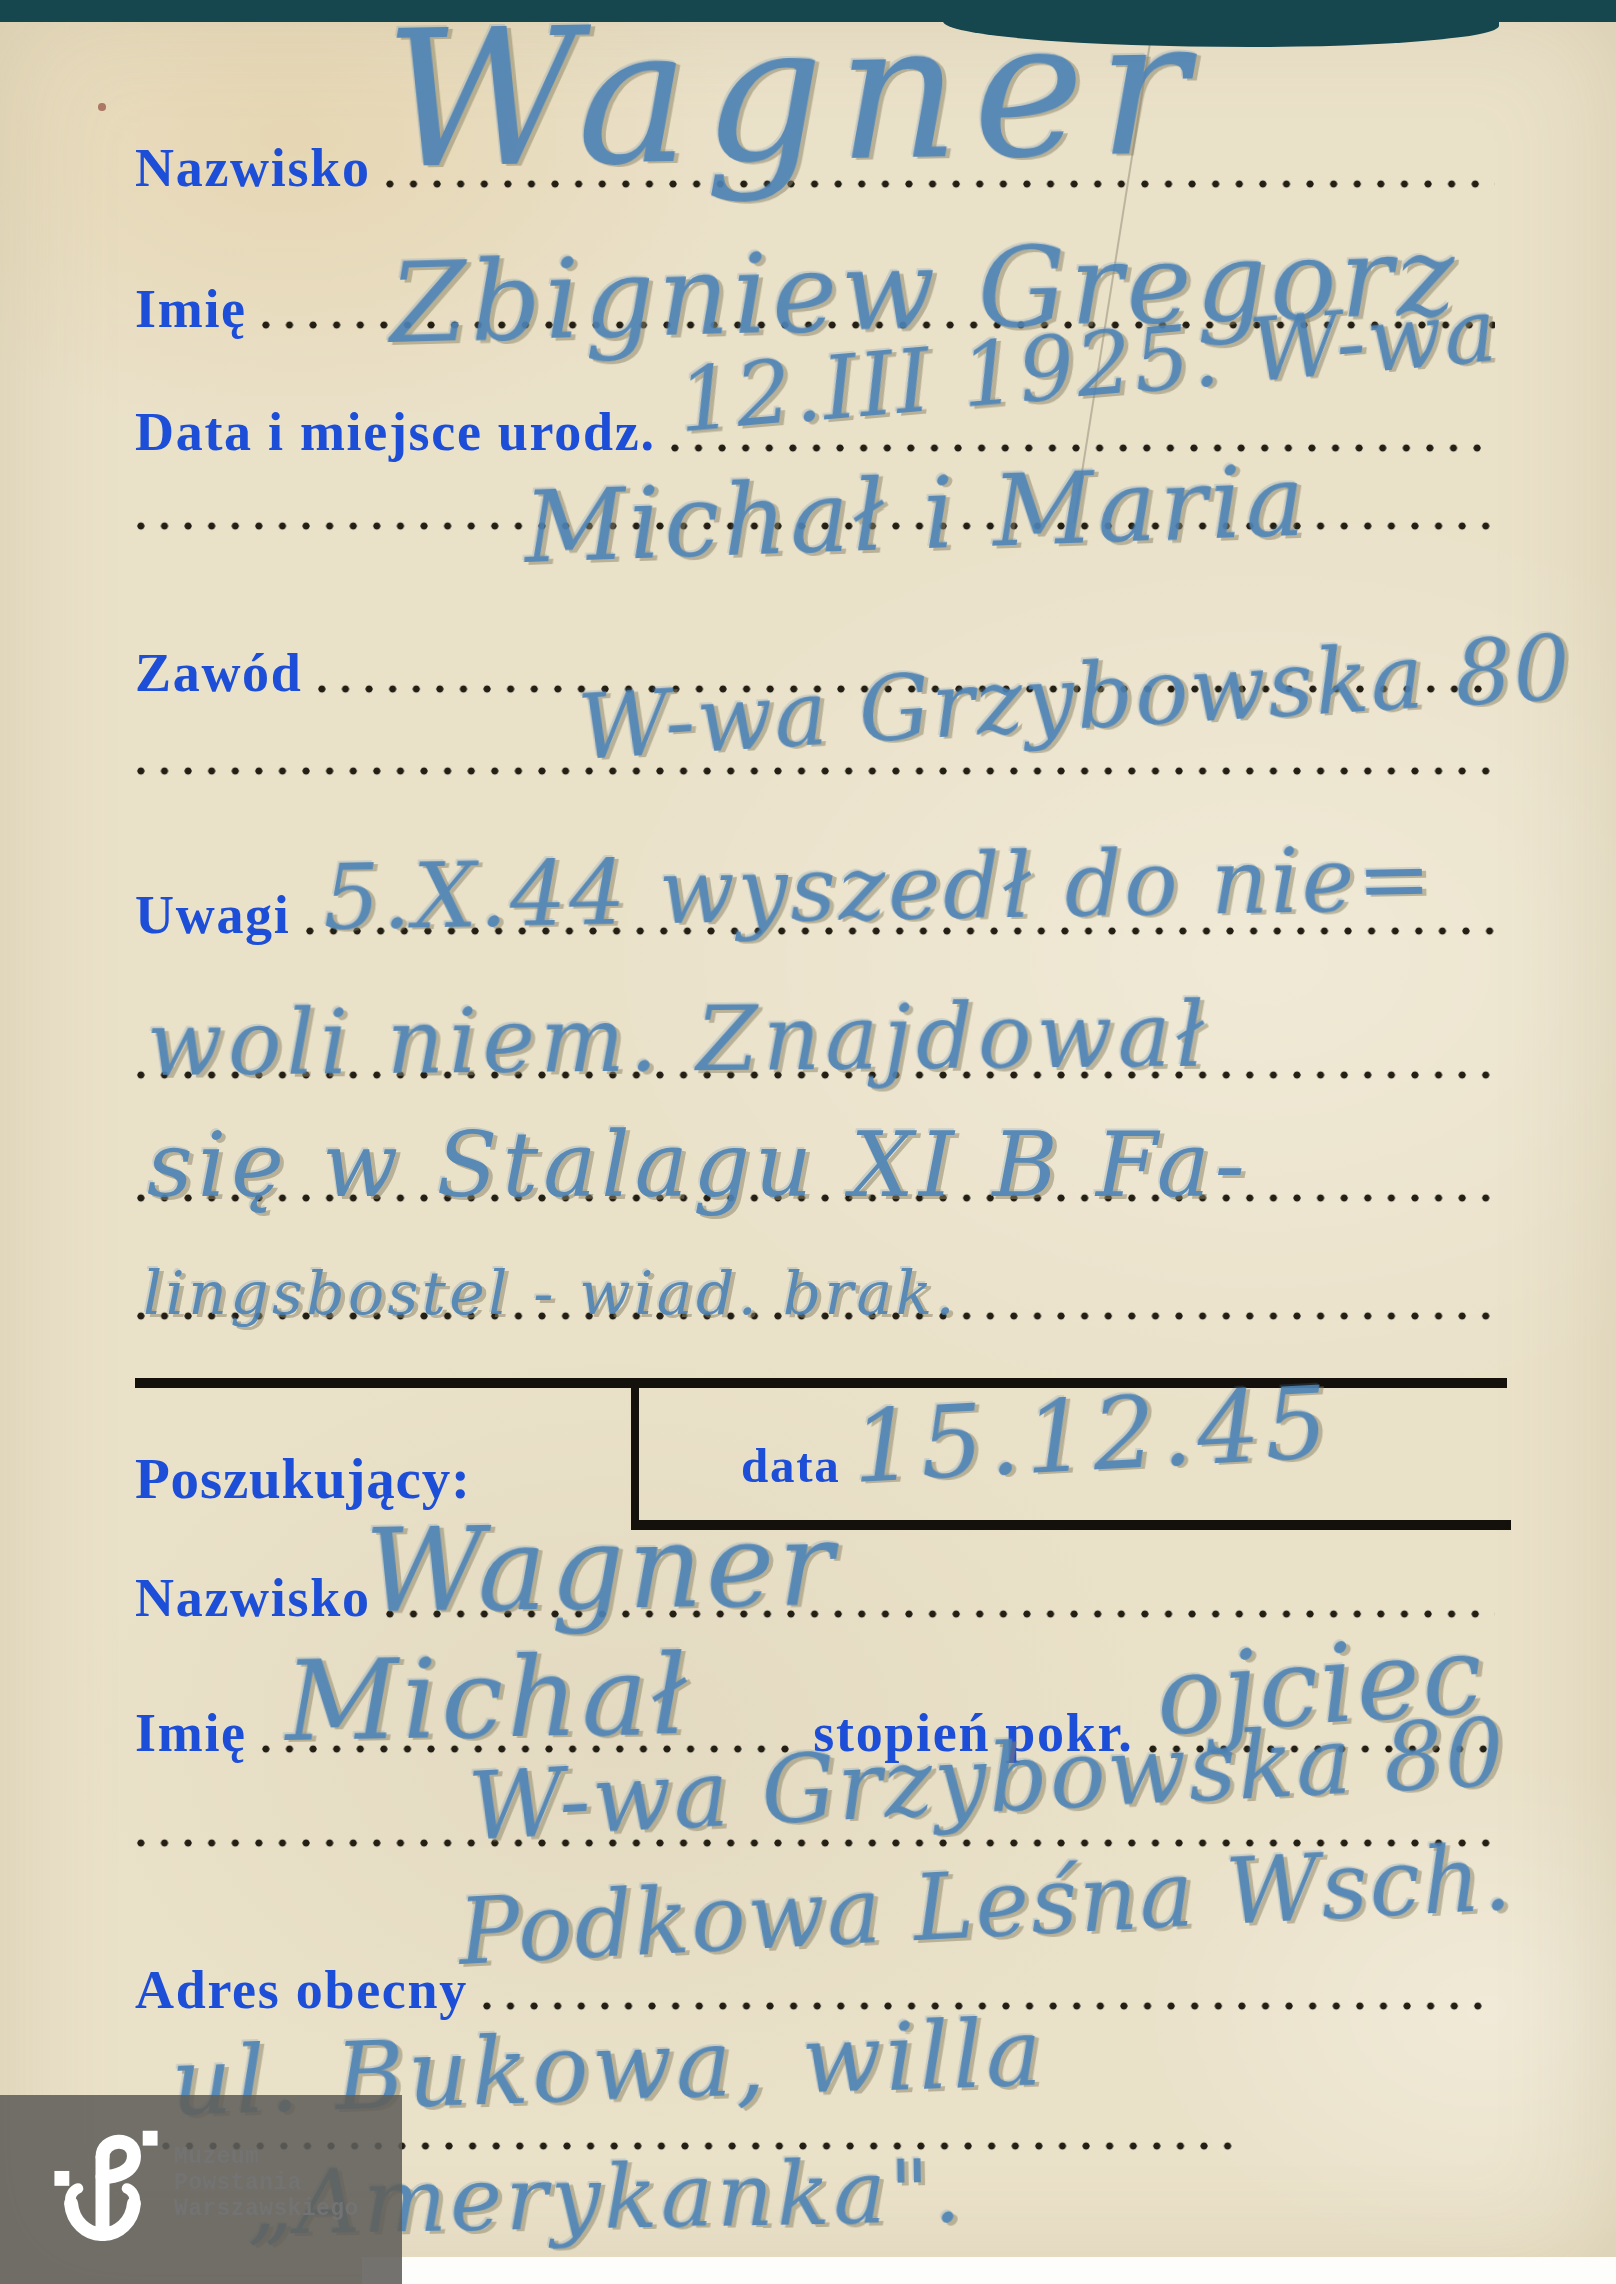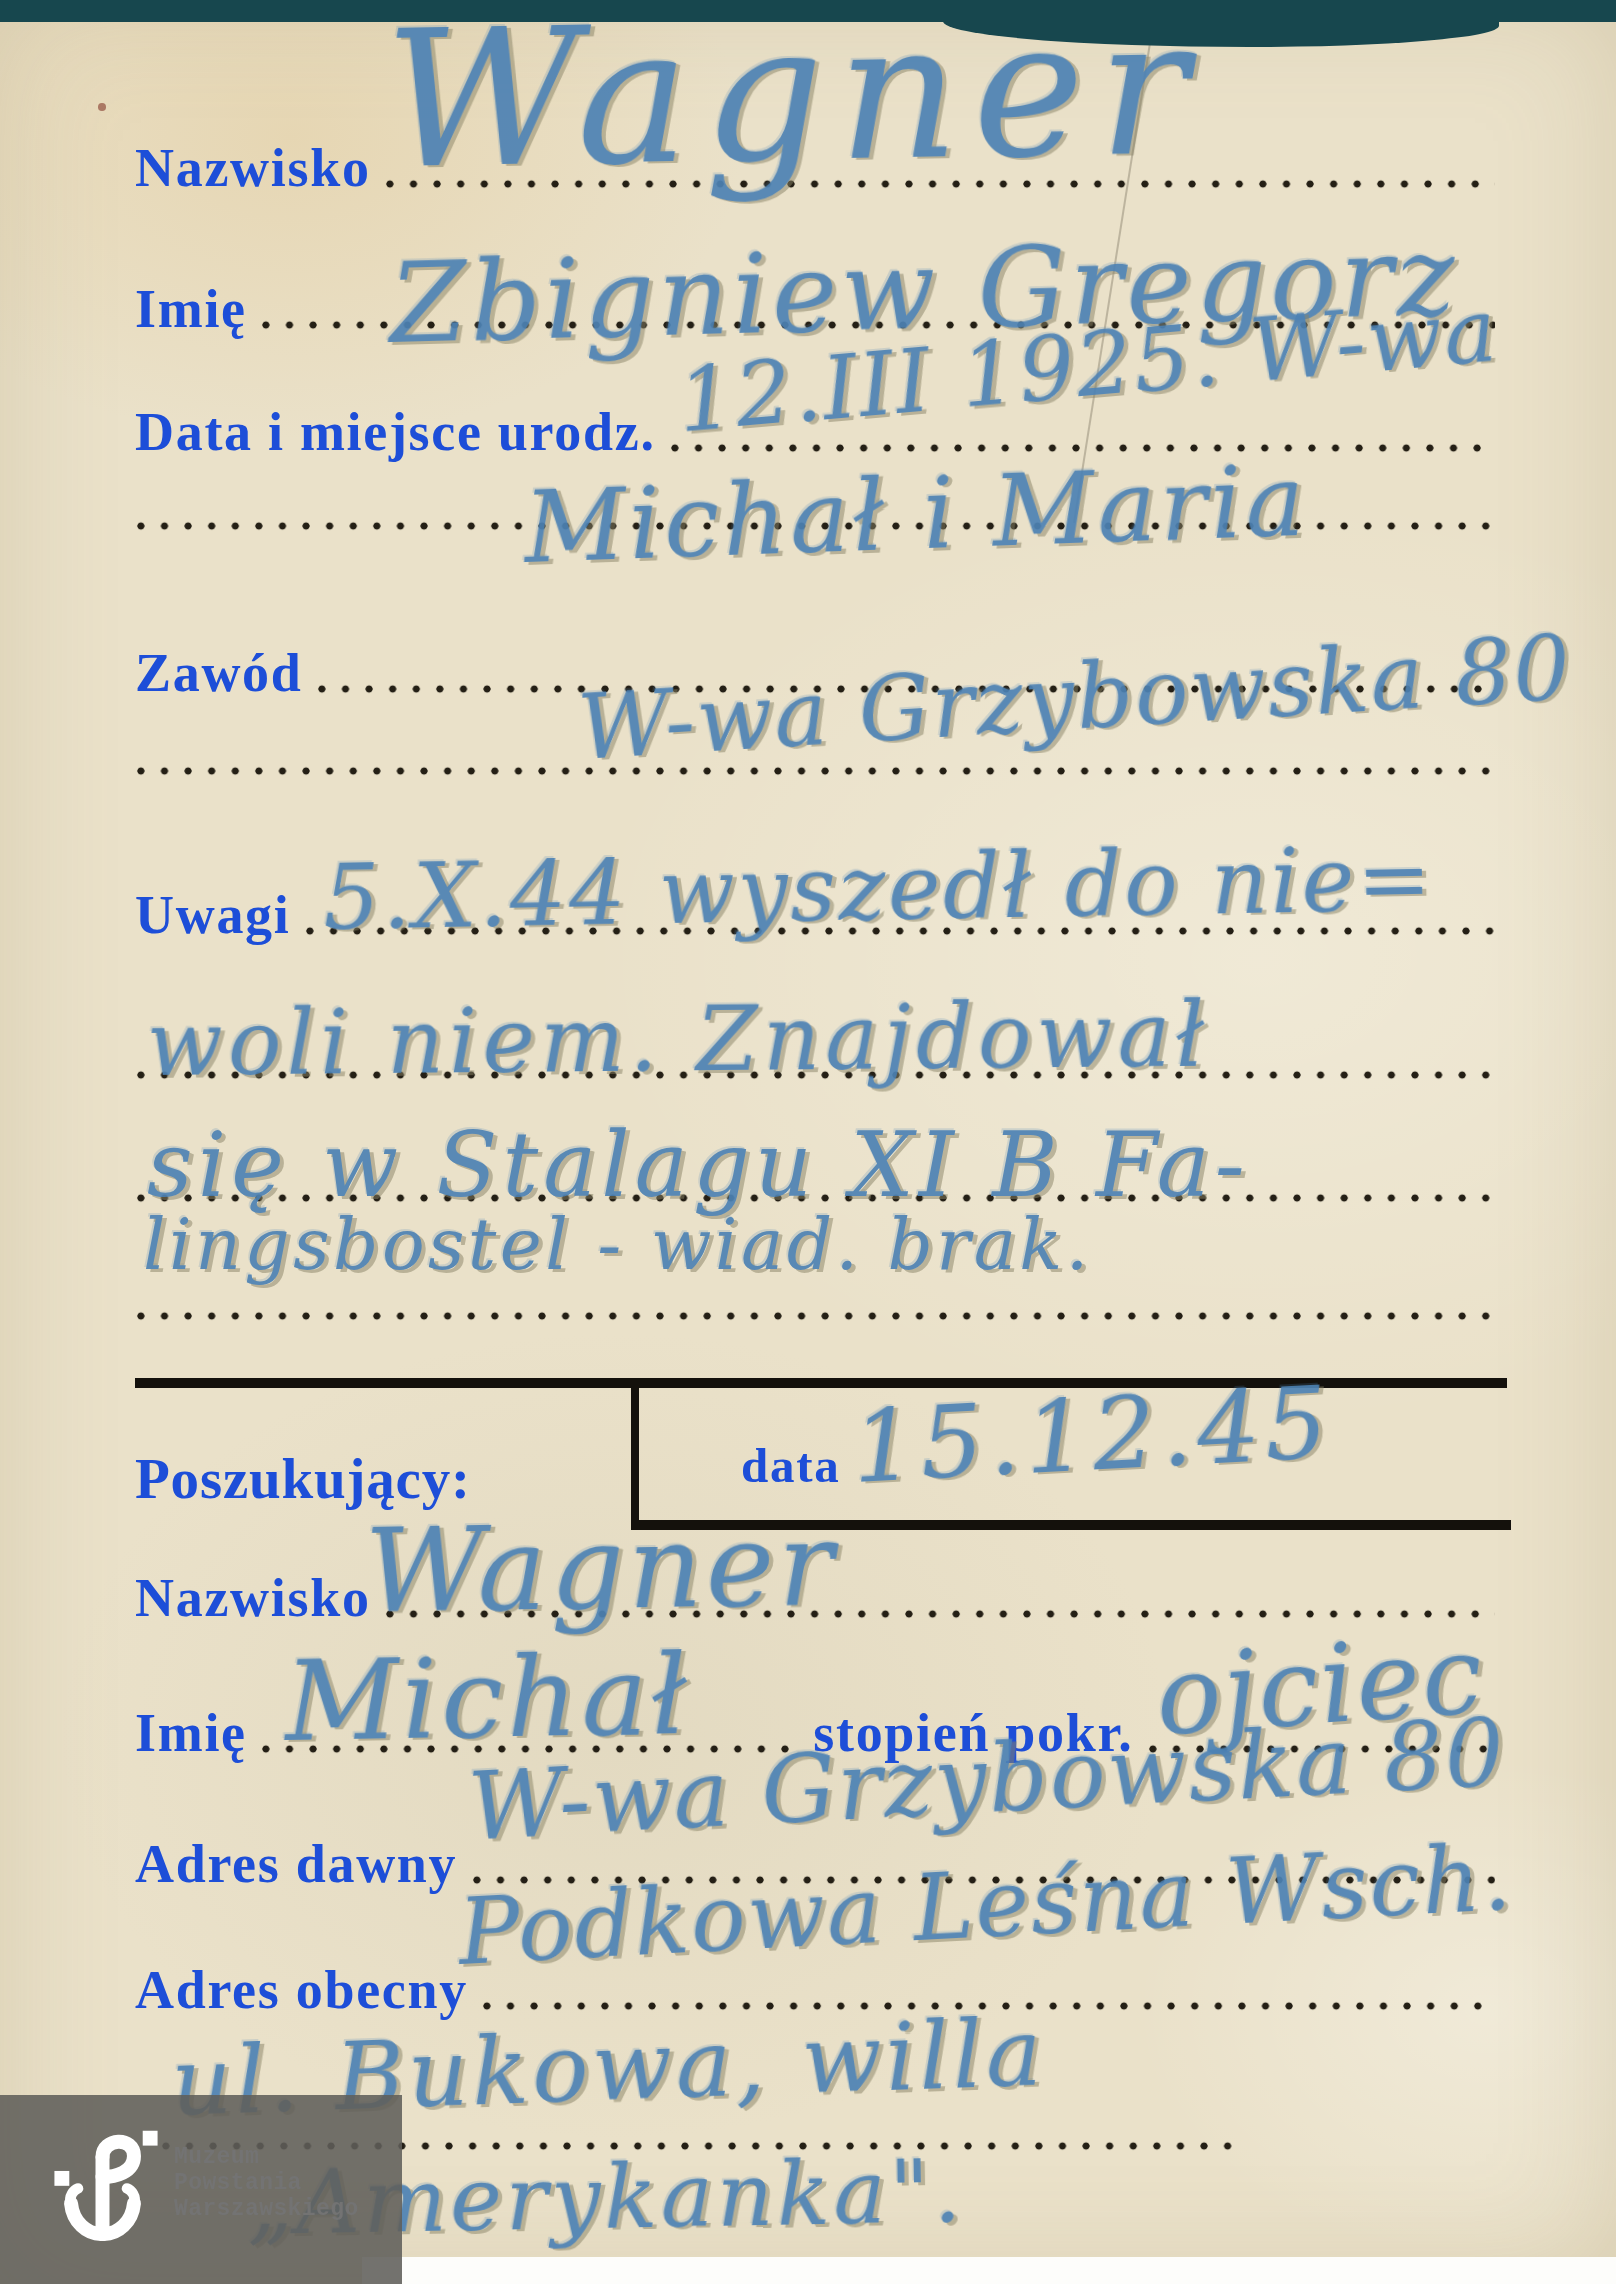--- a/index.html
+++ b/index.html
@@ -103,38 +103,37 @@
   <span class="lbl">Nazwisko</span>
   <div class="dots"></div>
 </div>
 <div class="row" style="top:1706px">
   <span class="lbl">Imię</span>
   <div class="dots" style="flex:1.55"></div>
   <span class="lbl">stopień pokr.</span>
   <div class="dots" style="flex:1"></div>
 </div>
 <div class="row" style="top:1837px">
-  <span class="lbl">Adres dawny</span>
   <div class="dots"></div>
 </div>
 <div class="row" style="top:1963px">
   <span class="lbl">Adres obecny</span>
   <div class="dots"></div>
 </div>
 <div class="dots-free" style="left:160px;top:2140px;width:1086px"></div>
 
 <span class="hw" style="left:387px;top:6.7px;font-size:189px;letter-spacing:13.5px;transform:rotate(-1deg)">Wagner</span>
 <span class="hw" style="left:391px;top:248px;font-size:111px;letter-spacing:3.4px;transform:rotate(-1.5deg)">Zbigniew Gregorz</span>
 <span class="hw" style="left:682px;top:358px;font-size:88px;letter-spacing:1.7px;transform:rotate(-5deg)">12.III 1925. W-wa</span>
 <span class="hw" style="left:526px;top:478px;font-size:99px;letter-spacing:3.4px;transform:rotate(-2deg)">Michał i Maria</span>
 <span class="hw" style="left:581px;top:684px;font-size:89px;letter-spacing:1.7px;transform:rotate(-3.5deg)">W-wa Grzybowska 80</span>
 <span class="hw" style="left:324px;top:854px;font-size:89px;letter-spacing:2.5px;transform:rotate(-1deg)">5.X.44 wyszedł do nie=</span>
 <span class="hw" style="left:147px;top:1000px;font-size:89px;letter-spacing:5px;transform:rotate(-0.5deg)">woli niem. Znajdował</span>
 <span class="hw" style="left:147px;top:1121px;font-size:89px;letter-spacing:5px">się w Stalagu XI B Fa-</span>
-<span class="hw" style="left:143px;top:1209px;font-size:71px;letter-spacing:3.4px">lingsbostel - wiad. brak.</span>
+<span class="hw" style="left:143px;top:1263px;font-size:60px;letter-spacing:3.4px">lingsbostel - wiad. brak.</span>
 <span class="hw" style="left:855px;top:1398px;font-size:99px;letter-spacing:5px;transform:rotate(-3deg)">15.12.45</span>
 <span class="hw" style="left:366px;top:1514px;font-size:116px;letter-spacing:3.4px;transform:rotate(-1deg)">Wagner</span>
 <span class="hw" style="left:286px;top:1646px;font-size:111px;letter-spacing:3.4px;transform:rotate(-1deg)">Michał</span>
 <span class="hw" style="left:1160px;top:1643px;font-size:108px;letter-spacing:1.7px;transform:rotate(-4deg)">ojciec</span>
 <span class="hw" style="left:471px;top:1761px;font-size:93px;letter-spacing:1.7px;transform:rotate(-3deg)">W-wa Grzybowska 80</span>
 <span class="hw" style="left:461px;top:1887px;font-size:91px;letter-spacing:1.7px;transform:rotate(-3deg)">Podkowa Leśna Wsch.</span>
 <span class="hw" style="left:173px;top:2036px;font-size:94px;letter-spacing:3.4px;transform:rotate(-2deg)">ul. Bukowa, willa</span>
 <span class="hw" style="left:248px;top:2160px;font-size:88px;letter-spacing:3.4px;transform:rotate(-1deg)">„Amerykanka".</span>
 
 <div class="bottom-white"></div>

